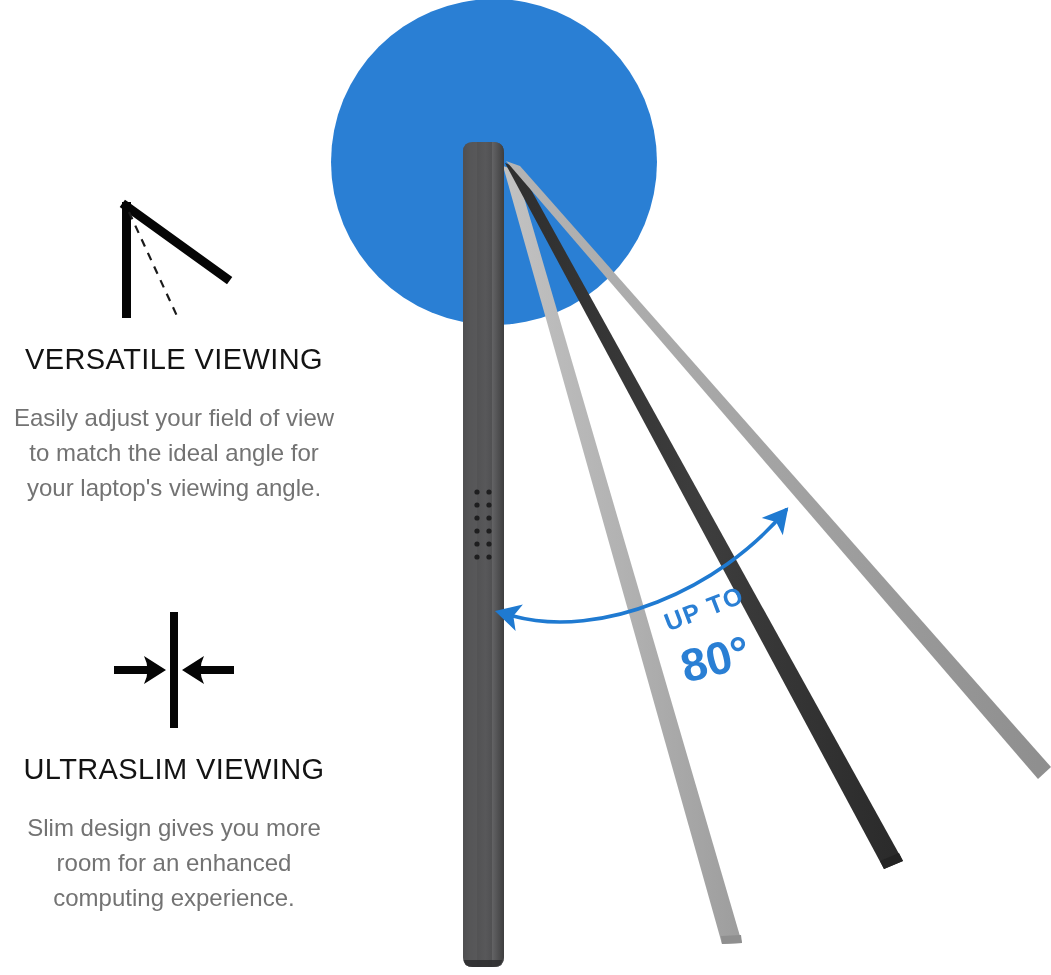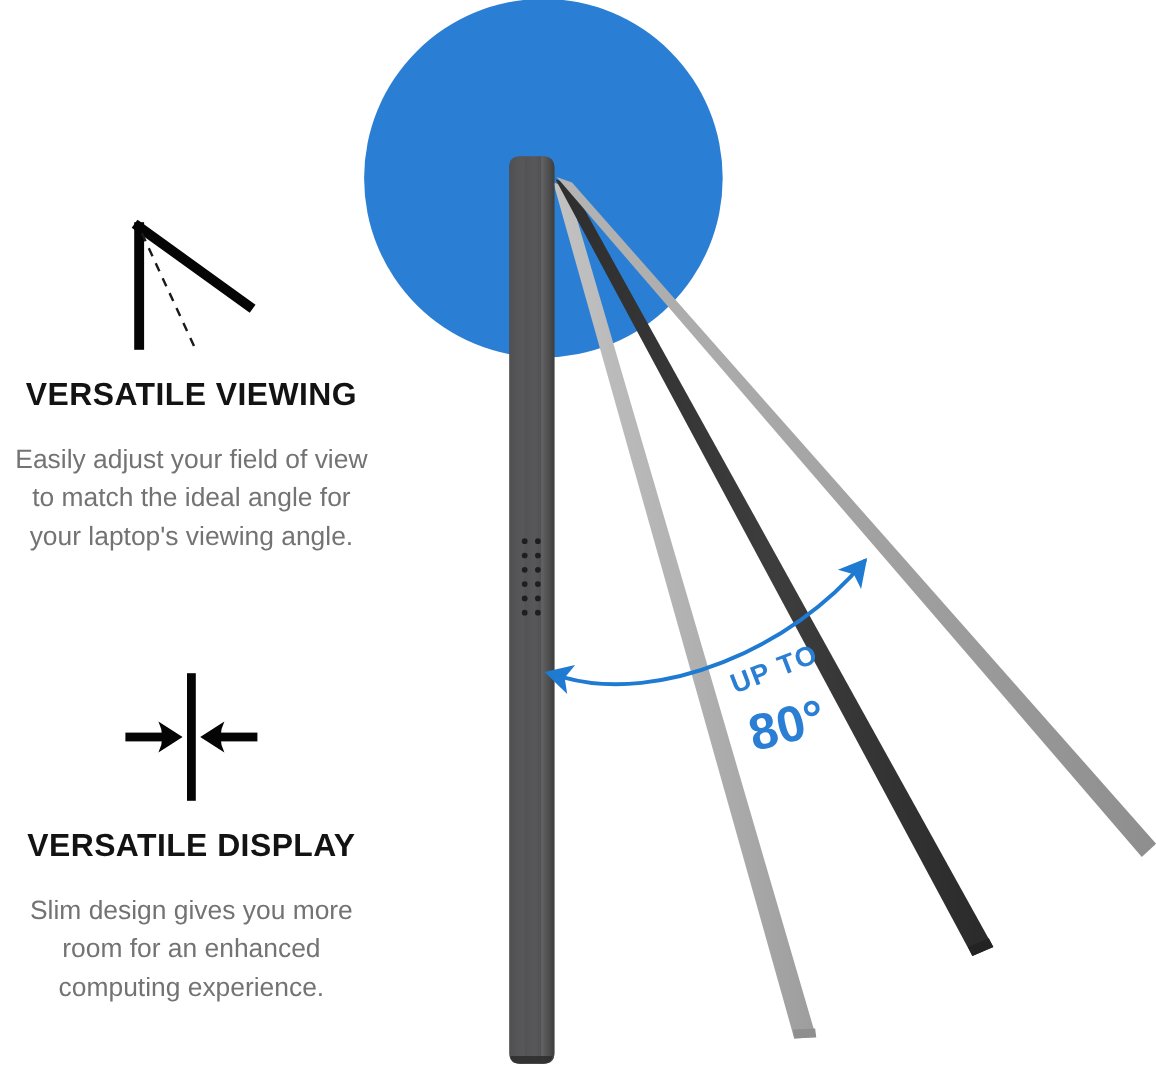--- a/index.html
+++ b/index.html
@@ -31,21 +31,21 @@
   #feature-slim    { top: 600px; }
 
   .feature-icon {
     height: 132px;
     position: relative;
   }
   .feature-icon svg { display: block; margin: 0 auto; }
 
   .feature-title {
     font-size: 29px;
-    font-weight: 700;
+    font-weight: 400;
     letter-spacing: 0.4px;
     color: #131313;
     margin: 22px 0 0 0;
     line-height: 1.1;
     white-space: nowrap;
   }
   .feature-body {
     font-size: 24px;
     font-weight: 300;
     color: #737373;
@@ -191,17 +191,17 @@
   <div class="feature" id="feature-slim">
     <div class="feature-icon">
       <svg width="140" height="130" viewBox="0 0 140 130" xmlns="http://www.w3.org/2000/svg">
         <rect x="66" y="12" width="8" height="116" fill="#050505"></rect>
         <rect x="10" y="66" width="36" height="8" fill="#050505"></rect>
         <path d="M40,56 L62,70 L40,84 Q47,70 40,56 Z" fill="#050505"></path>
         <rect x="94" y="66" width="36" height="8" fill="#050505"></rect>
         <path d="M100,56 L78,70 L100,84 Q93,70 100,56 Z" fill="#050505"></path>
       </svg>
     </div>
-    <div class="feature-title">VERSATILE DISPLAY</div>
+    <div class="feature-title">ULTRASLIM VIEWING</div>
     <div class="feature-body">Slim design gives you more room for an enhanced computing experience.</div>
   </div>
 
 </div>
 
 </body></html>

